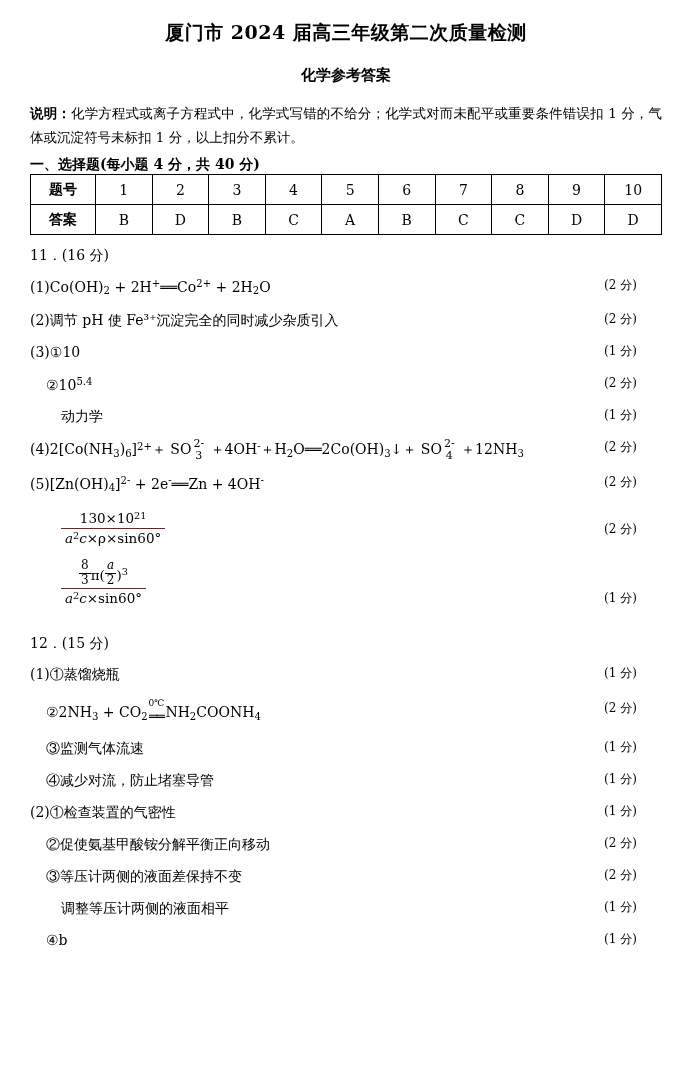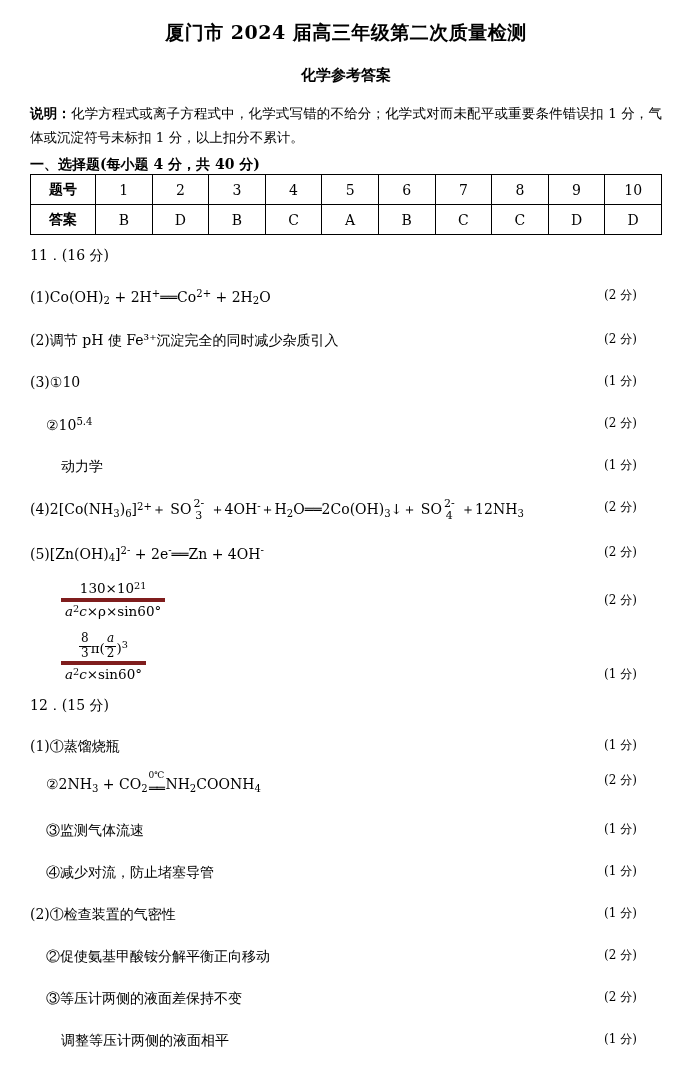--- a/index.html
+++ b/index.html
@@ -79,21 +79,21 @@
     font-size: 14px;
     margin-top: 12px;
     font-weight: normal;
   }
   .row {
     display: flex;
     align-items: flex-start;
     justify-content: space-between;
     font-family: "DejaVu Serif", "Liberation Serif", serif;
     font-size: 14px;
-    margin-top: 21px;
+    margin-top: 11px;
     line-height: 1.5;
   }
   .row .txt { flex: 1 1 auto; padding-right: 10px; }
   .row .pts {
     flex: 0 0 auto;
     width: 58px;
     text-align: left;
     font-size: 12px;
     white-space: nowrap;
   }
@@ -103,21 +103,21 @@
   sup { font-size: 0.72em; vertical-align: 0.45em; }
   .frac {
     display: inline-block;
     text-align: center;
     vertical-align: middle;
     line-height: 1.25;
     font-size: 13.5px;
   }
   .frac .num {
     display: block;
-    border-bottom: 4px solid #7f1d1d;
+    border-bottom: 1px solid #7f1d1d;
     padding: 0 4px 1px 4px;
   }
   .frac .den {
     display: block;
     padding: 1px 4px 0 4px;
   }
   .smallfrac {
     display: inline-block;
     text-align: center;
     vertical-align: -0.45em;
@@ -247,21 +247,21 @@
       <span class="frac">
         <span class="num">
           <span class="smallfrac" style="font-size:12px;vertical-align:-0.3em;"><span class="num">8</span><span class="den">3</span></span>π(<span class="smallfrac" style="font-size:12px;vertical-align:-0.3em;"><span class="num ital">a</span><span class="den">2</span></span>)<sup>3</sup>
         </span>
         <span class="den"><span class="ital">a</span><sup>2</sup><span class="ital">c</span>×sin60°</span>
       </span>
     </div>
     <div class="pts" style="align-self:flex-end;">(1 分)</div>
   </div>
 
-  <div class="qnum" style="margin-top:14px;">12．(15 分)</div>
+  <div class="qnum" style="margin-top:28px;">12．(15 分)</div>
 
   <div class="row">
     <div class="txt">(1)①蒸馏烧瓶</div>
     <div class="pts">(1 分)</div>
   </div>
 
   <div class="row" style="margin-top:14px;">
     <div class="txt indent1">②2NH<sub>3</sub> + CO<sub>2</sub><span class="eqarrow"><span class="cond">0℃</span><span class="bar">══</span></span>NH<sub>2</sub>COONH<sub>4</sub></div>
     <div class="pts">(2 分)</div>
   </div>

